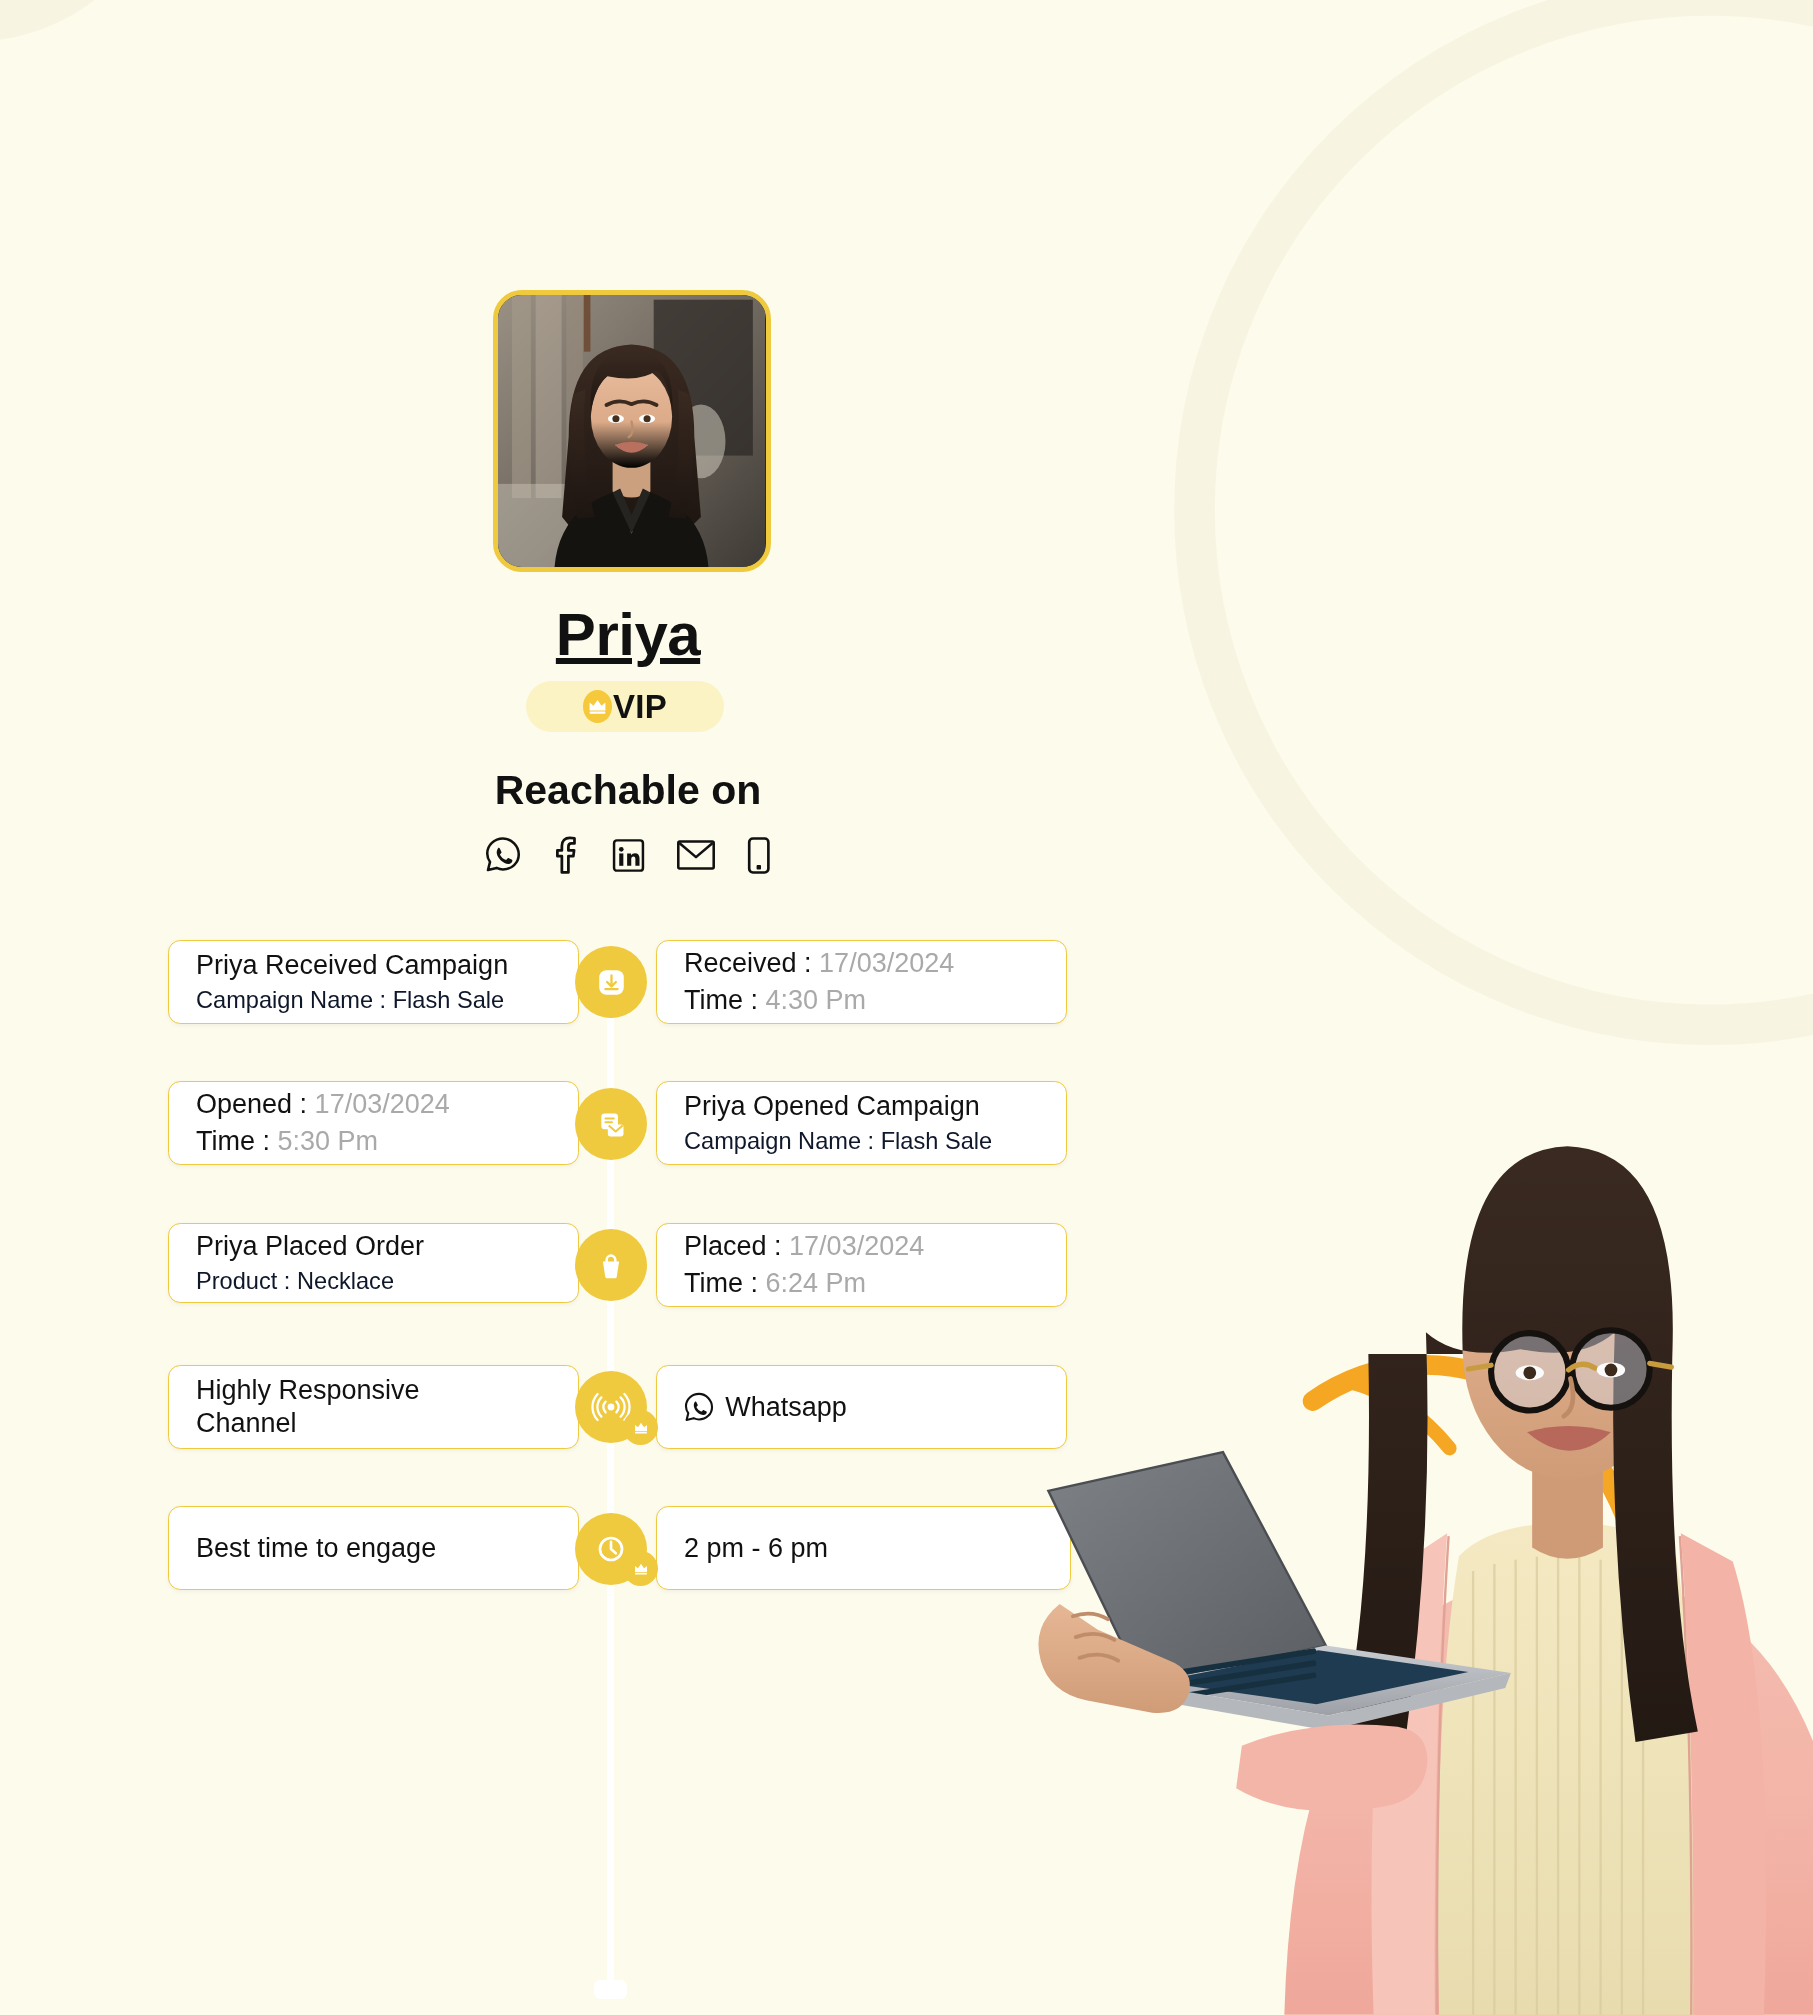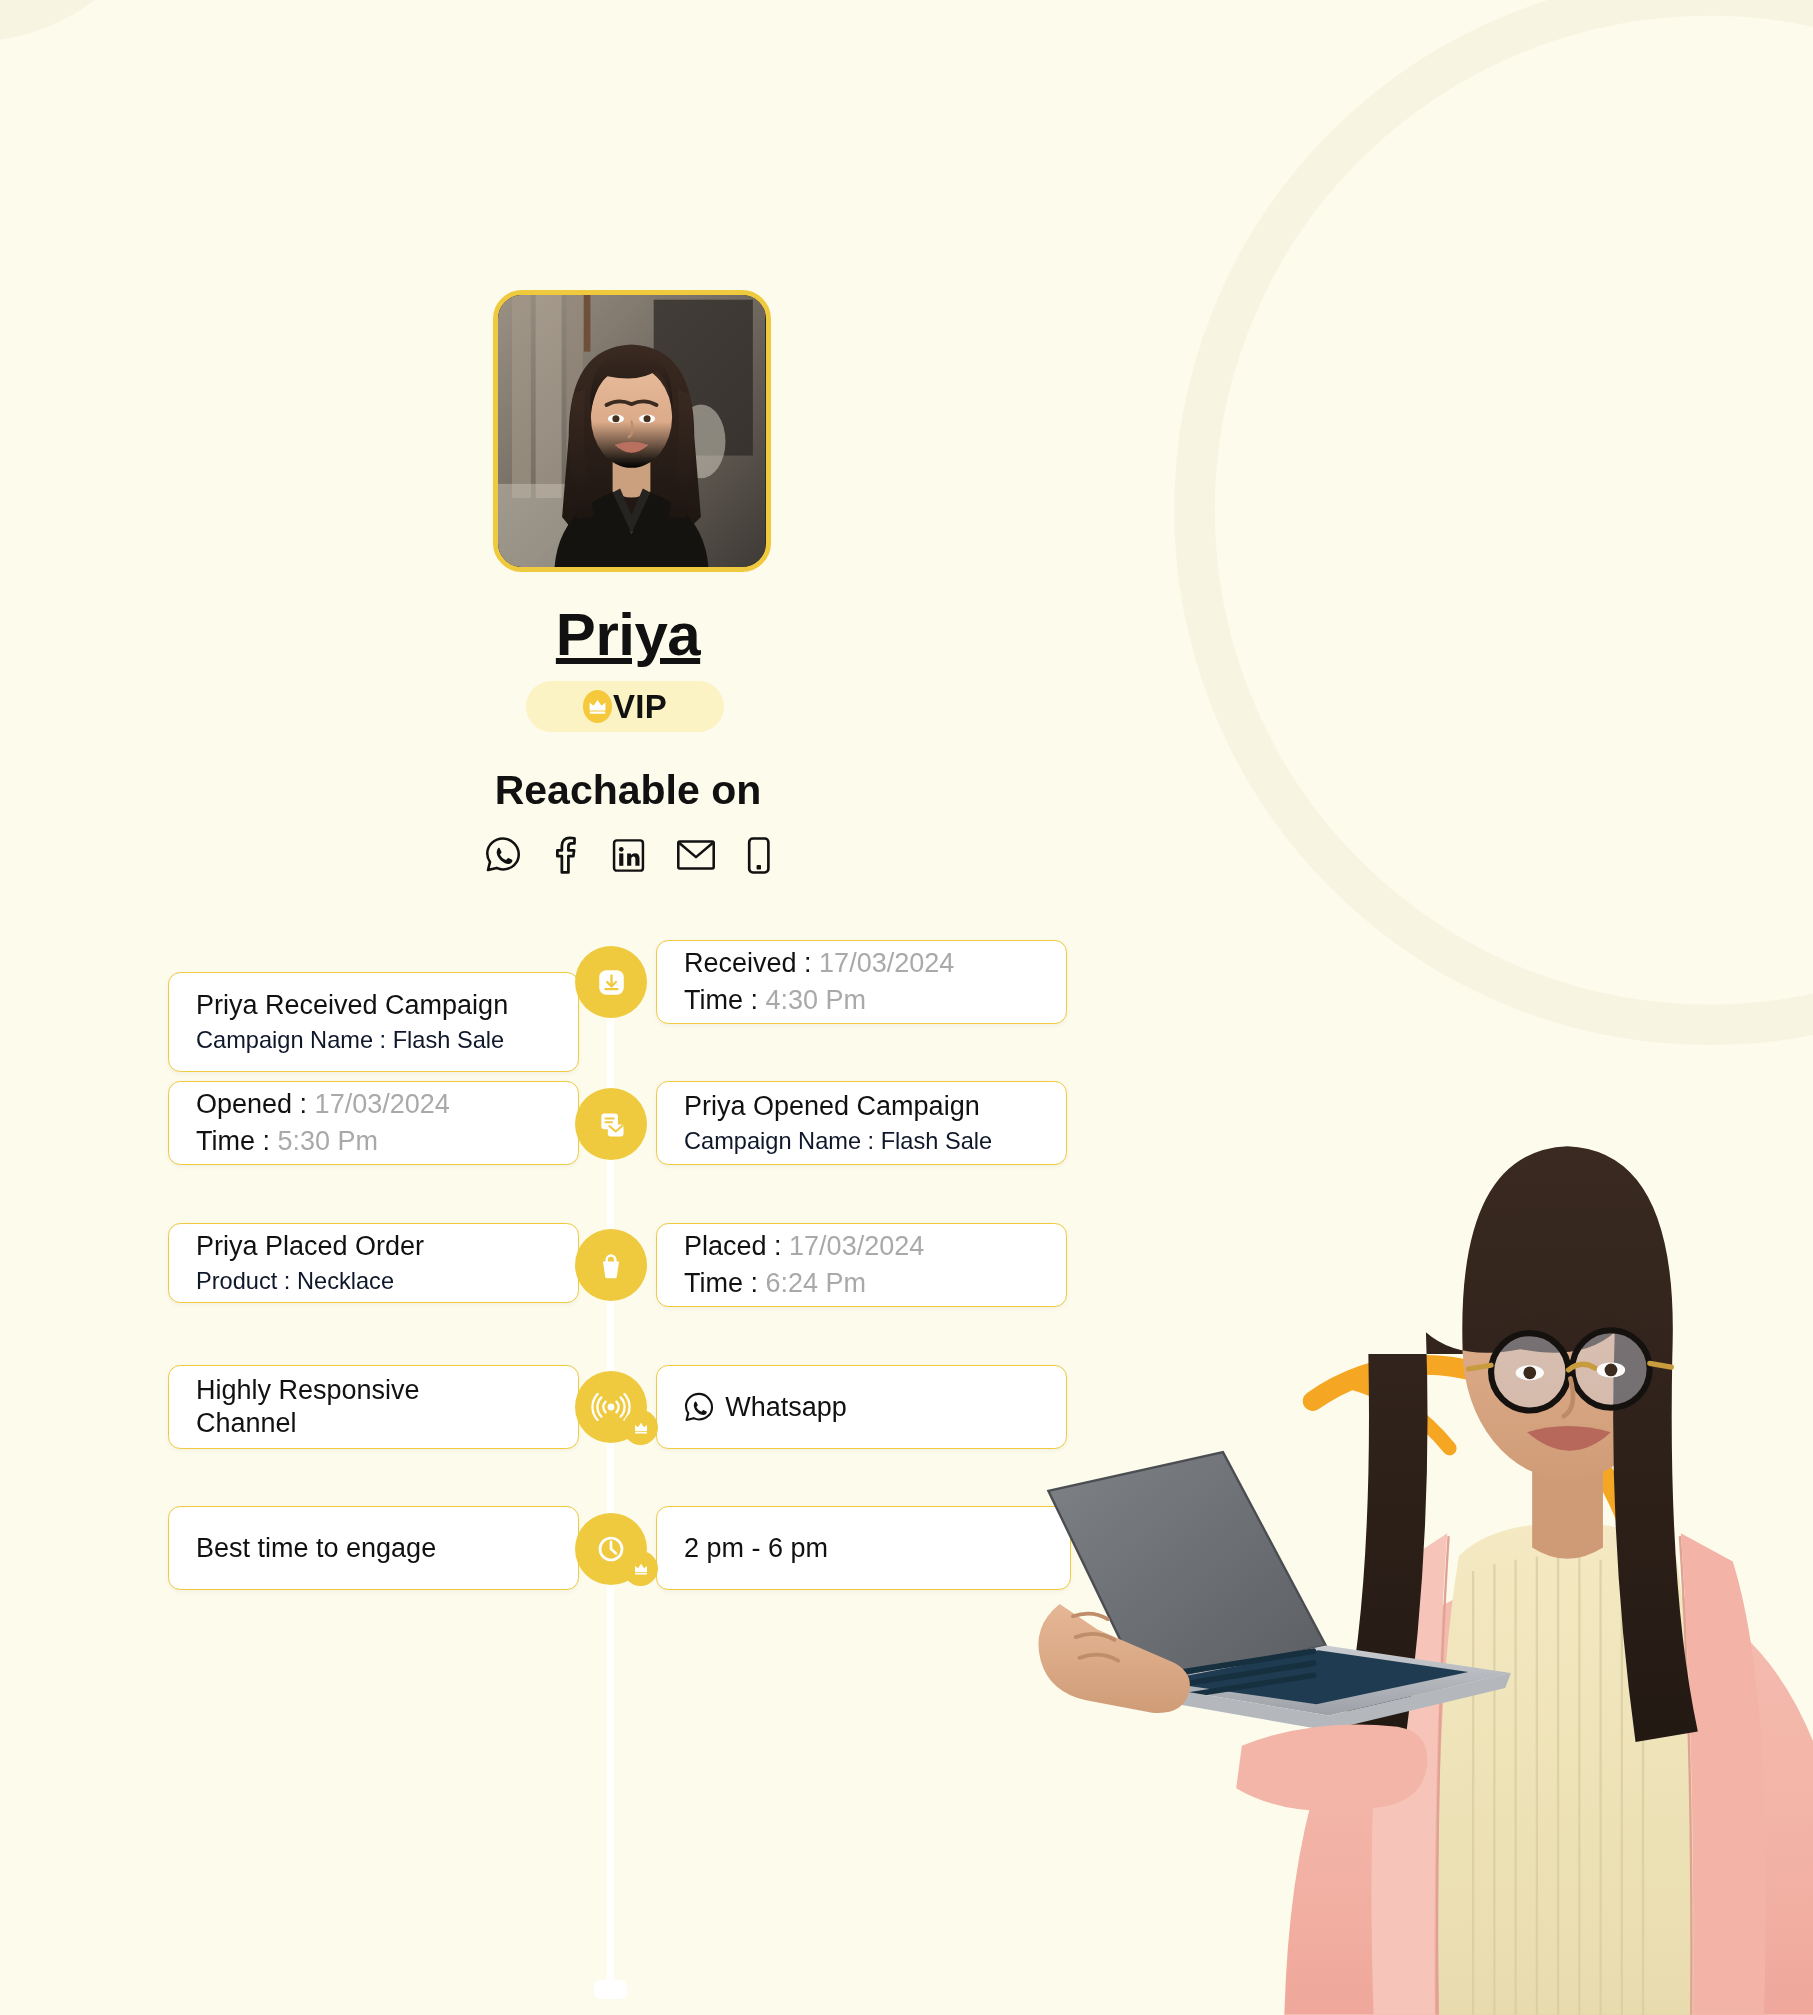--- a/index.html
+++ b/index.html
@@ -221,21 +221,21 @@
     <svg width="23.6" height="37" viewBox="0 0 32 50">
       <rect x="3" y="2" width="26" height="46" rx="5" fill="none" stroke="#111" stroke-width="3.6"></rect>
       <rect x="13" y="38" width="6" height="6" rx="1.2" fill="#111"></rect>
     </svg>
   </div>
 
   <div class="timeline-line"></div>
   <div class="timeline-cap"></div>
 
   <div class="row" style="top:940px;">
-    <div class="card left" style="height:100px;margin-top:32px;">
+    <div class="card left" style="height:84px;">
       <div class="card-title">Priya Received Campaign</div>
       <div class="card-sub">Campaign Name : Flash Sale</div>
     </div>
     <div class="card right" style="height:84px;">
       <div class="kv">
         <span>Received :</span>
         <span class="v">17/03/2024</span>
       </div>
       <div class="kv">
         <span>Time :</span>

